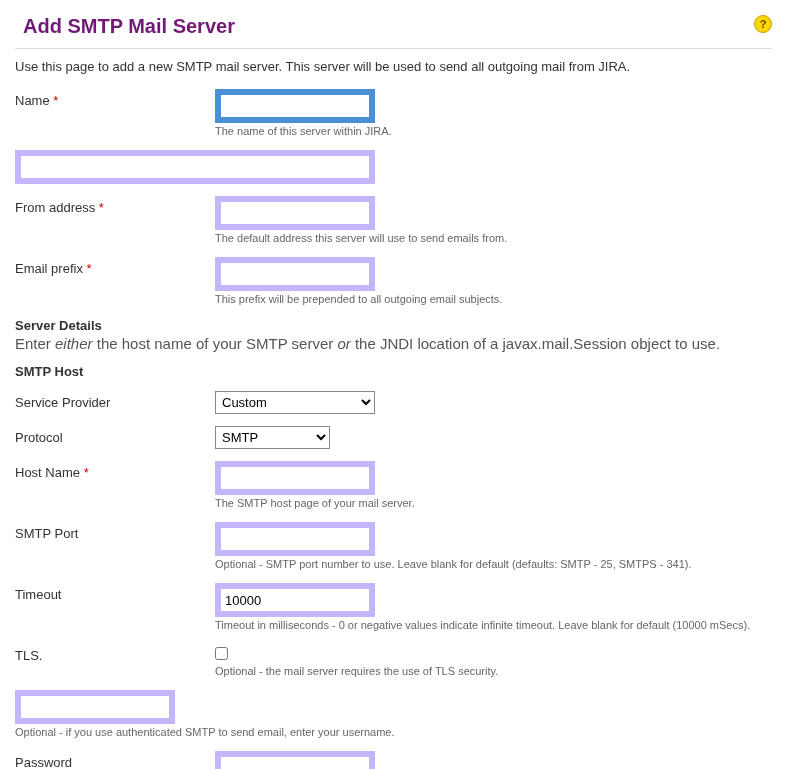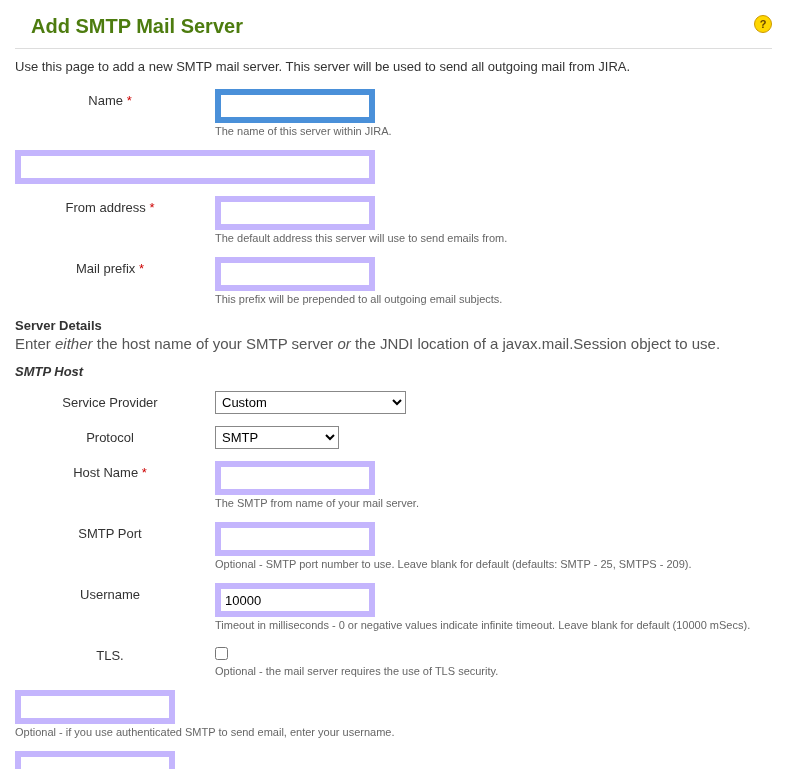--- a/index.html
+++ b/index.html
@@ -14,22 +14,22 @@
       display: flex;
       justify-content: space-between;
       align-items: flex-start;
       border-bottom: 1px solid #ddd;
       padding-bottom: 5px;
       margin-bottom: 10px;
     }
     h1 {
       font-size: 20px;
       font-weight: bold;
-      margin: 0 0 5px 16px;
-      color: #4d7c0f;
+      margin: 0 0 5px 8px;
+      color: #701a75;
     }
     .help-icon {
       width: 16px;
       height: 16px;
       border-radius: 50%;
       background: #ffd700;
       border: 1px solid #cc9900;
       display: flex;
       align-items: center;
       justify-content: center;
@@ -41,21 +41,21 @@
     .intro {
       margin-bottom: 15px;
     }
     .form-row {
       display: flex;
       align-items: flex-start;
       margin-bottom: 3px;
     }
     .label-col {
       width: 190px;
-      text-align: center;
+      text-align: left;
       padding-right: 10px;
       padding-top: 4px;
     }
     .required {
       color: #cc0000;
     }
     .input-col {
       flex: 1;
     }
     input[type="text"], input[type="password"] {
@@ -70,24 +70,24 @@
     .input-wide {
       width: 340px;
     }
     select {
       border: 1px solid #888;
       padding: 2px;
       font-size: 13px;
       background: white;
     }
     .select-wide {
-      width: 191px;
+      width: 160px;
     }
     .select-narrow {
-      width: 124px;
+      width: 115px;
     }
     .hint {
       font-size: 11px;
       color: #666;
       margin-top: 2px;
       margin-bottom: 10px;
     }
     .section-title {
       font-weight: bold;
       margin-bottom: 2px;
@@ -96,21 +96,20 @@
     .section-sub {
       font-size: 15px;
       color: #555;
       margin-bottom: 12px;
     }
     .subsection {
       font-weight: bold;
       margin-top: 8px;
       margin-bottom: 12px;
       font-size: 13px;
-      font-style: italic;
     }
     .or-text {
       font-weight: bold;
       margin: 12px 0;
       font-size: 13px;
     }
     input[type="checkbox"]{
       margin:3px 0 0 0;
     }
   </style>
@@ -140,21 +139,21 @@
 
 <div class="form-row">
   <div class="label-col"><span>From address</span> <span class="required">*</span></div>
   <div class="input-col">
     <input type="text" class="input-normal" value="" style="">
     <div class="hint">The default address this server will use to send emails from.</div>
   </div>
 </div>
 
 <div class="form-row">
-  <div class="label-col"><span>Mail prefix</span> <span class="required">*</span></div>
+  <div class="label-col"><span>Email prefix</span> <span class="required">*</span></div>
   <div class="input-col">
     <input type="text" class="input-normal" value="" style="">
     <div class="hint">This prefix will be prepended to all outgoing email subjects.</div>
   </div>
 </div>
 
 <div class="section-title">Server Details</div>
 <div class="section-sub">
   <span>Enter </span><i>either</i><span> the host name of your SMTP server </span><i>or</i><span> the JNDI location of a javax.mail.Session object to use.</span>
 </div>
@@ -176,34 +175,34 @@
     <select class="select-narrow">
       <option>SMTP</option>
     </select>
   </div>
 </div>
 
 <div class="form-row">
   <div class="label-col"><span>Host Name</span> <span class="required">*</span></div>
   <div class="input-col">
     <input type="text" class="input-normal" value="" style="">
-    <div class="hint">The SMTP from name of your mail server.</div>
+    <div class="hint">The SMTP host page of your mail server.</div>
   </div>
 </div>
 
 <div class="form-row">
   <div class="label-col">SMTP Port</div>
   <div class="input-col">
     <input type="text" class="input-normal" value="" style="">
-    <div class="hint">Optional - SMTP port number to use. Leave blank for default (defaults: SMTP - 25, SMTPS - 209).</div>
-  </div>
-</div>
-
-<div class="form-row">
-  <div class="label-col">Username</div>
+    <div class="hint">Optional - SMTP port number to use. Leave blank for default (defaults: SMTP - 25, SMTPS - 341).</div>
+  </div>
+</div>
+
+<div class="form-row">
+  <div class="label-col">Timeout</div>
   <div class="input-col">
     <input type="text" class="input-normal" value="10000" style="">
     <div class="hint">Timeout in milliseconds - 0 or negative values indicate infinite timeout. Leave blank for default (10000 mSecs).</div>
   </div>
 </div>
 
 <div class="form-row">
   <div class="label-col">TLS.</div>
   <div class="input-col">
     <input type="checkbox" style="">
@@ -212,20 +211,21 @@
 </div>
 
 <div class="form-row">
   <div class="input-col">
     <input type="text" class="input-normal" value="" style="">
     <div class="hint">Optional - if you use authenticated SMTP to send email, enter your username.</div>
   </div>
 </div>
 
 <div class="form-row">
+  <div class="label-col">Password</div>
   <div class="input-col">
     <input type="password" class="input-normal" value="" style="">
   </div>
 </div>
 
 <div class="or-text">or</div>
 
 <div class="subsection">JNDI Location</div>
 
 </body></html>

